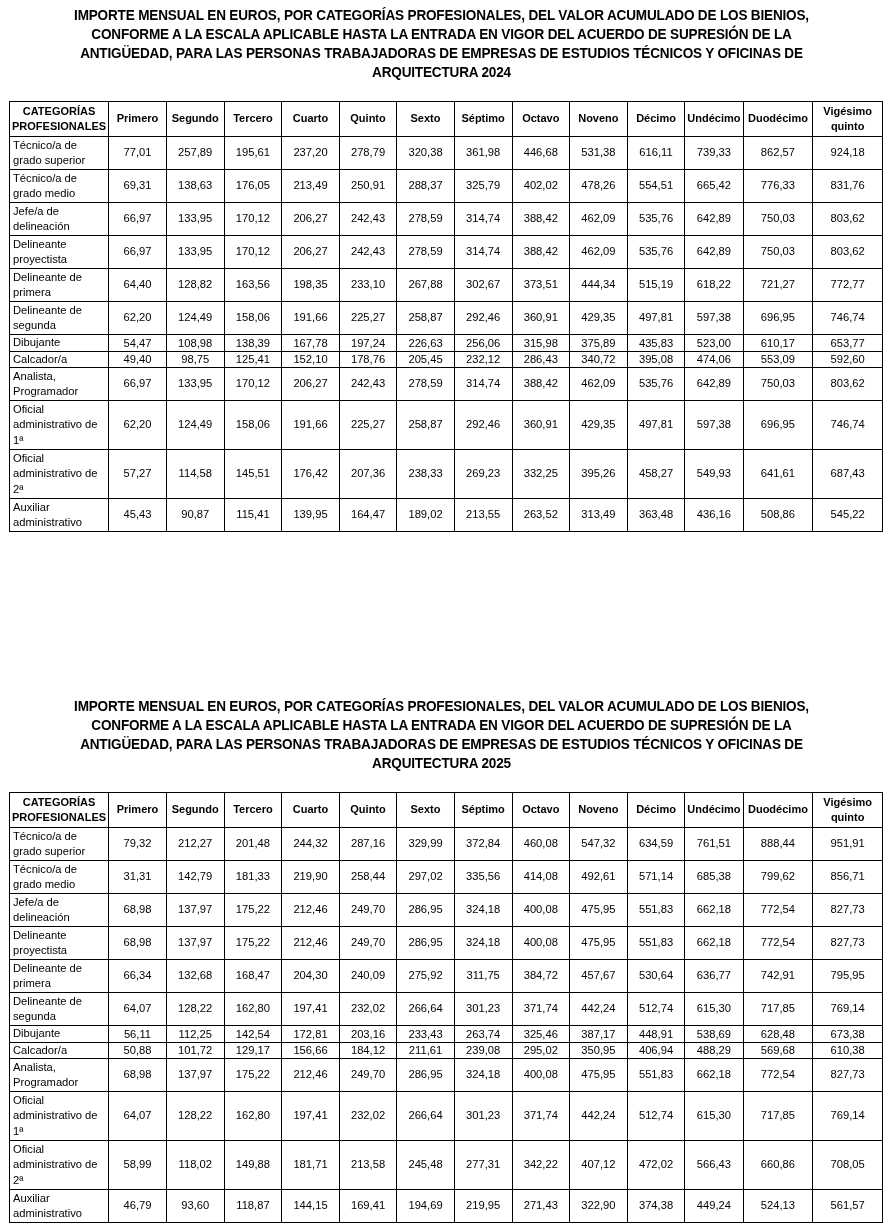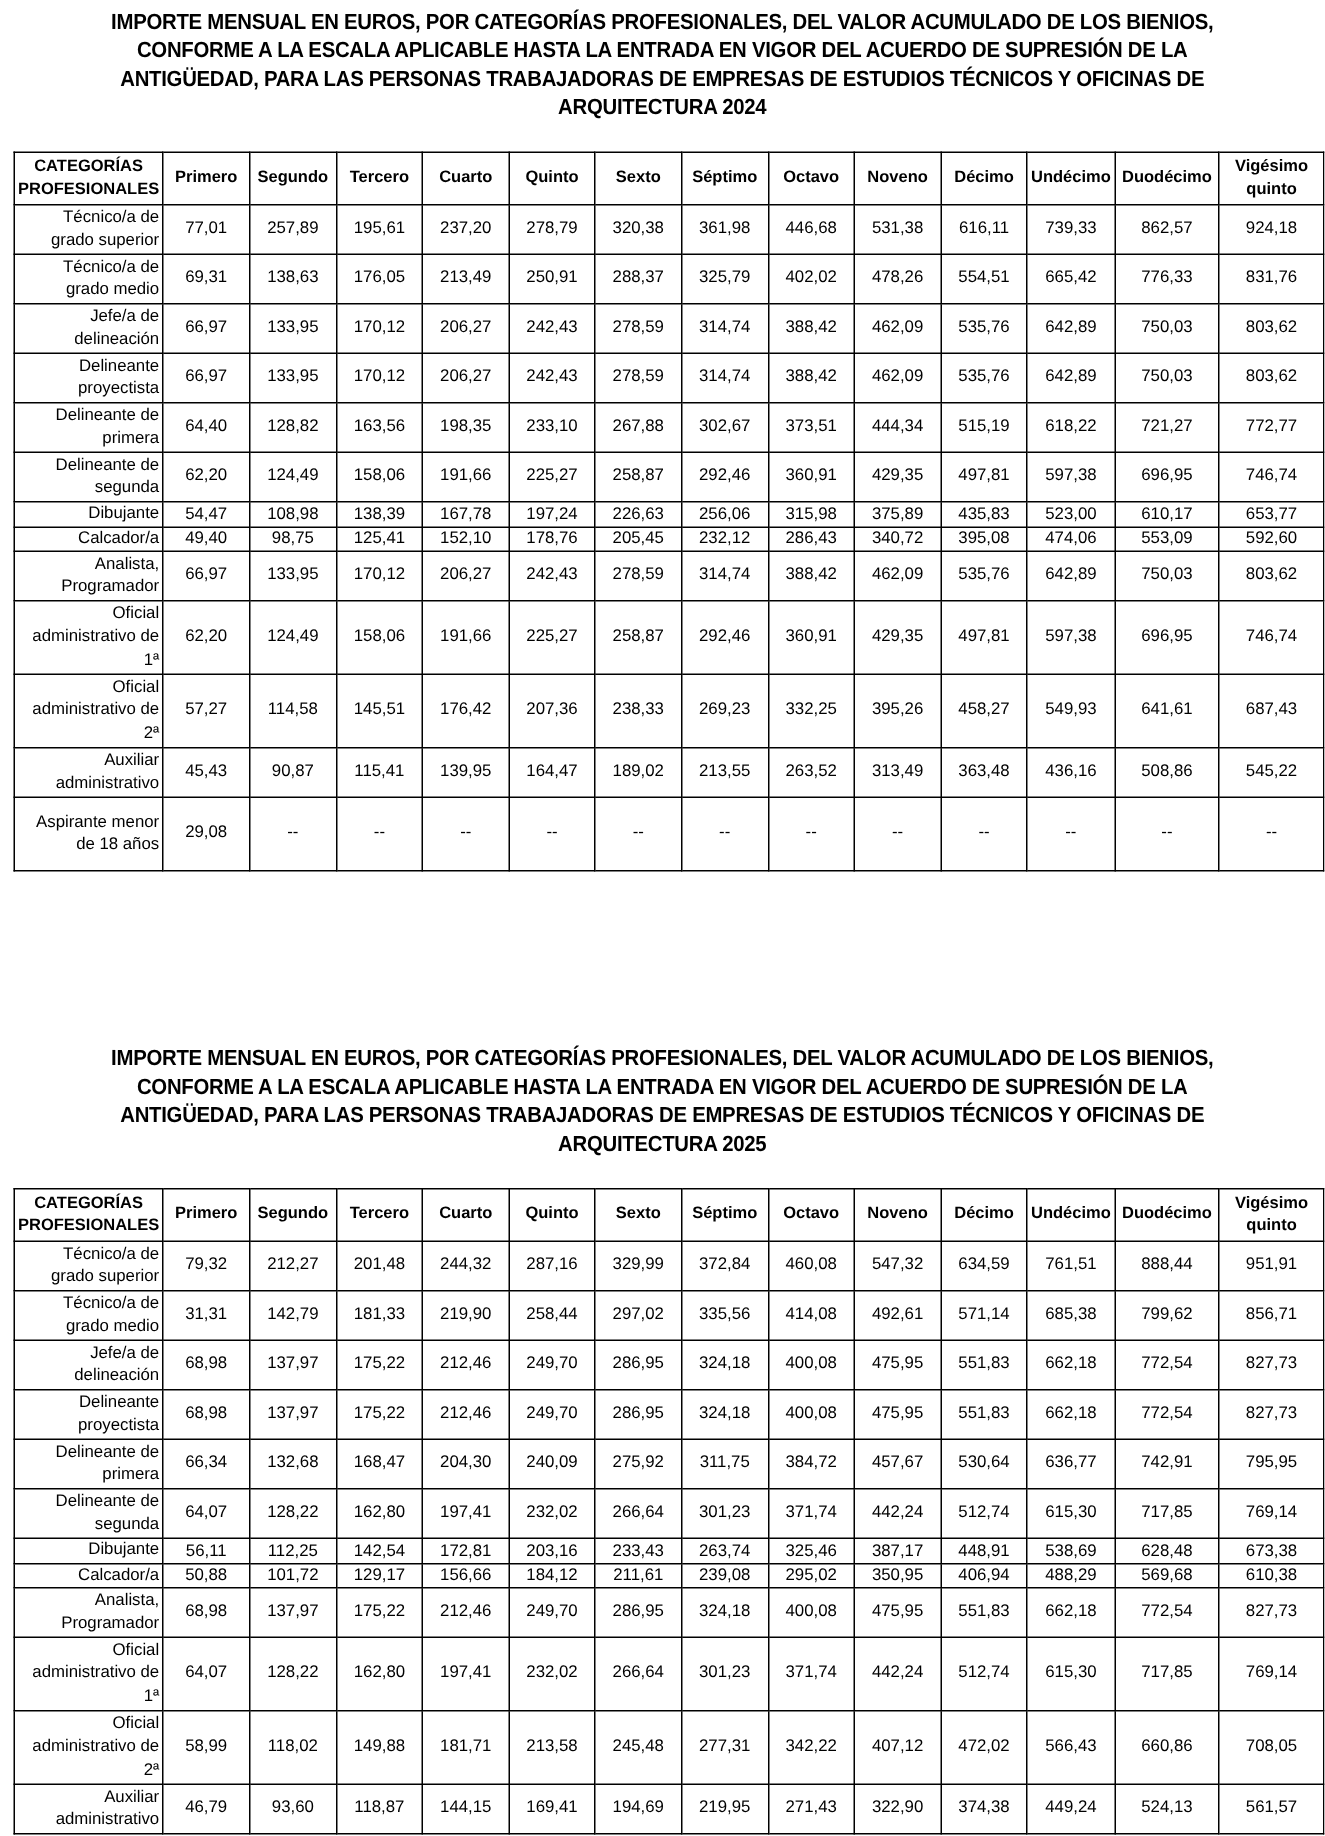--- a/index.html
+++ b/index.html
@@ -16,21 +16,21 @@
     position: absolute; left: 9px; border-collapse: collapse; table-layout: fixed;
     font-family: Liberation Sans, sans-serif; font-size: 11.2px;
   }
   #t1 { top: 101px; }
   #t2 { top: 792px; }
   table.bienios th, table.bienios td {
     border: 1px solid #000; padding: 0 2px; vertical-align: middle; text-align: center;
     line-height: 15.5px; overflow: hidden; white-space: nowrap;
   }
   table.bienios th { font-weight: bold; font-size: 11px; height: 34px; }
-  table.bienios td.cat { text-align: right; padding-left: 3px; white-space: normal; line-height: 15.5px; }
+  table.bienios td.cat { text-align: left; padding-left: 3px; white-space: normal; line-height: 15.5px; }
   tr.r2 td { height: 32px; }
   tr.r1 td { height: 15px; line-height: 14px; }
   tr.r3 td { height: 48px; }
   .col-cat { width: 98px; }
   .col-n { width: 58px; }
   .col-v { width: 70px; }
   .col-u { width: 58px; }
 </style>
 </head>
 <body>
@@ -263,36 +263,20 @@
         <td>164,47</td>
         <td>189,02</td>
         <td>213,55</td>
         <td>263,52</td>
         <td>313,49</td>
         <td>363,48</td>
         <td>436,16</td>
         <td>508,86</td>
         <td>545,22</td>
       </tr>
-      <tr class="r3">
-        <td class="cat">Aspirante menor de 18 años</td>
-        <td>29,08</td>
-        <td>--</td>
-        <td>--</td>
-        <td>--</td>
-        <td>--</td>
-        <td>--</td>
-        <td>--</td>
-        <td>--</td>
-        <td>--</td>
-        <td>--</td>
-        <td>--</td>
-        <td>--</td>
-        <td>--</td>
-      </tr>
     </tbody>
 </table>
 
 <div class="title" id="t2-title">
   <div>IMPORTE MENSUAL EN EUROS, POR CATEGORÍAS PROFESIONALES, DEL VALOR ACUMULADO DE LOS BIENIOS,</div>
   <div>CONFORME A LA ESCALA APLICABLE HASTA LA ENTRADA EN VIGOR DEL ACUERDO DE SUPRESIÓN DE LA</div>
   <div>ANTIGÜEDAD, PARA LAS PERSONAS TRABAJADORAS DE EMPRESAS DE ESTUDIOS TÉCNICOS Y OFICINAS DE</div>
   <div>ARQUITECTURA 2025</div>
 </div>
 

